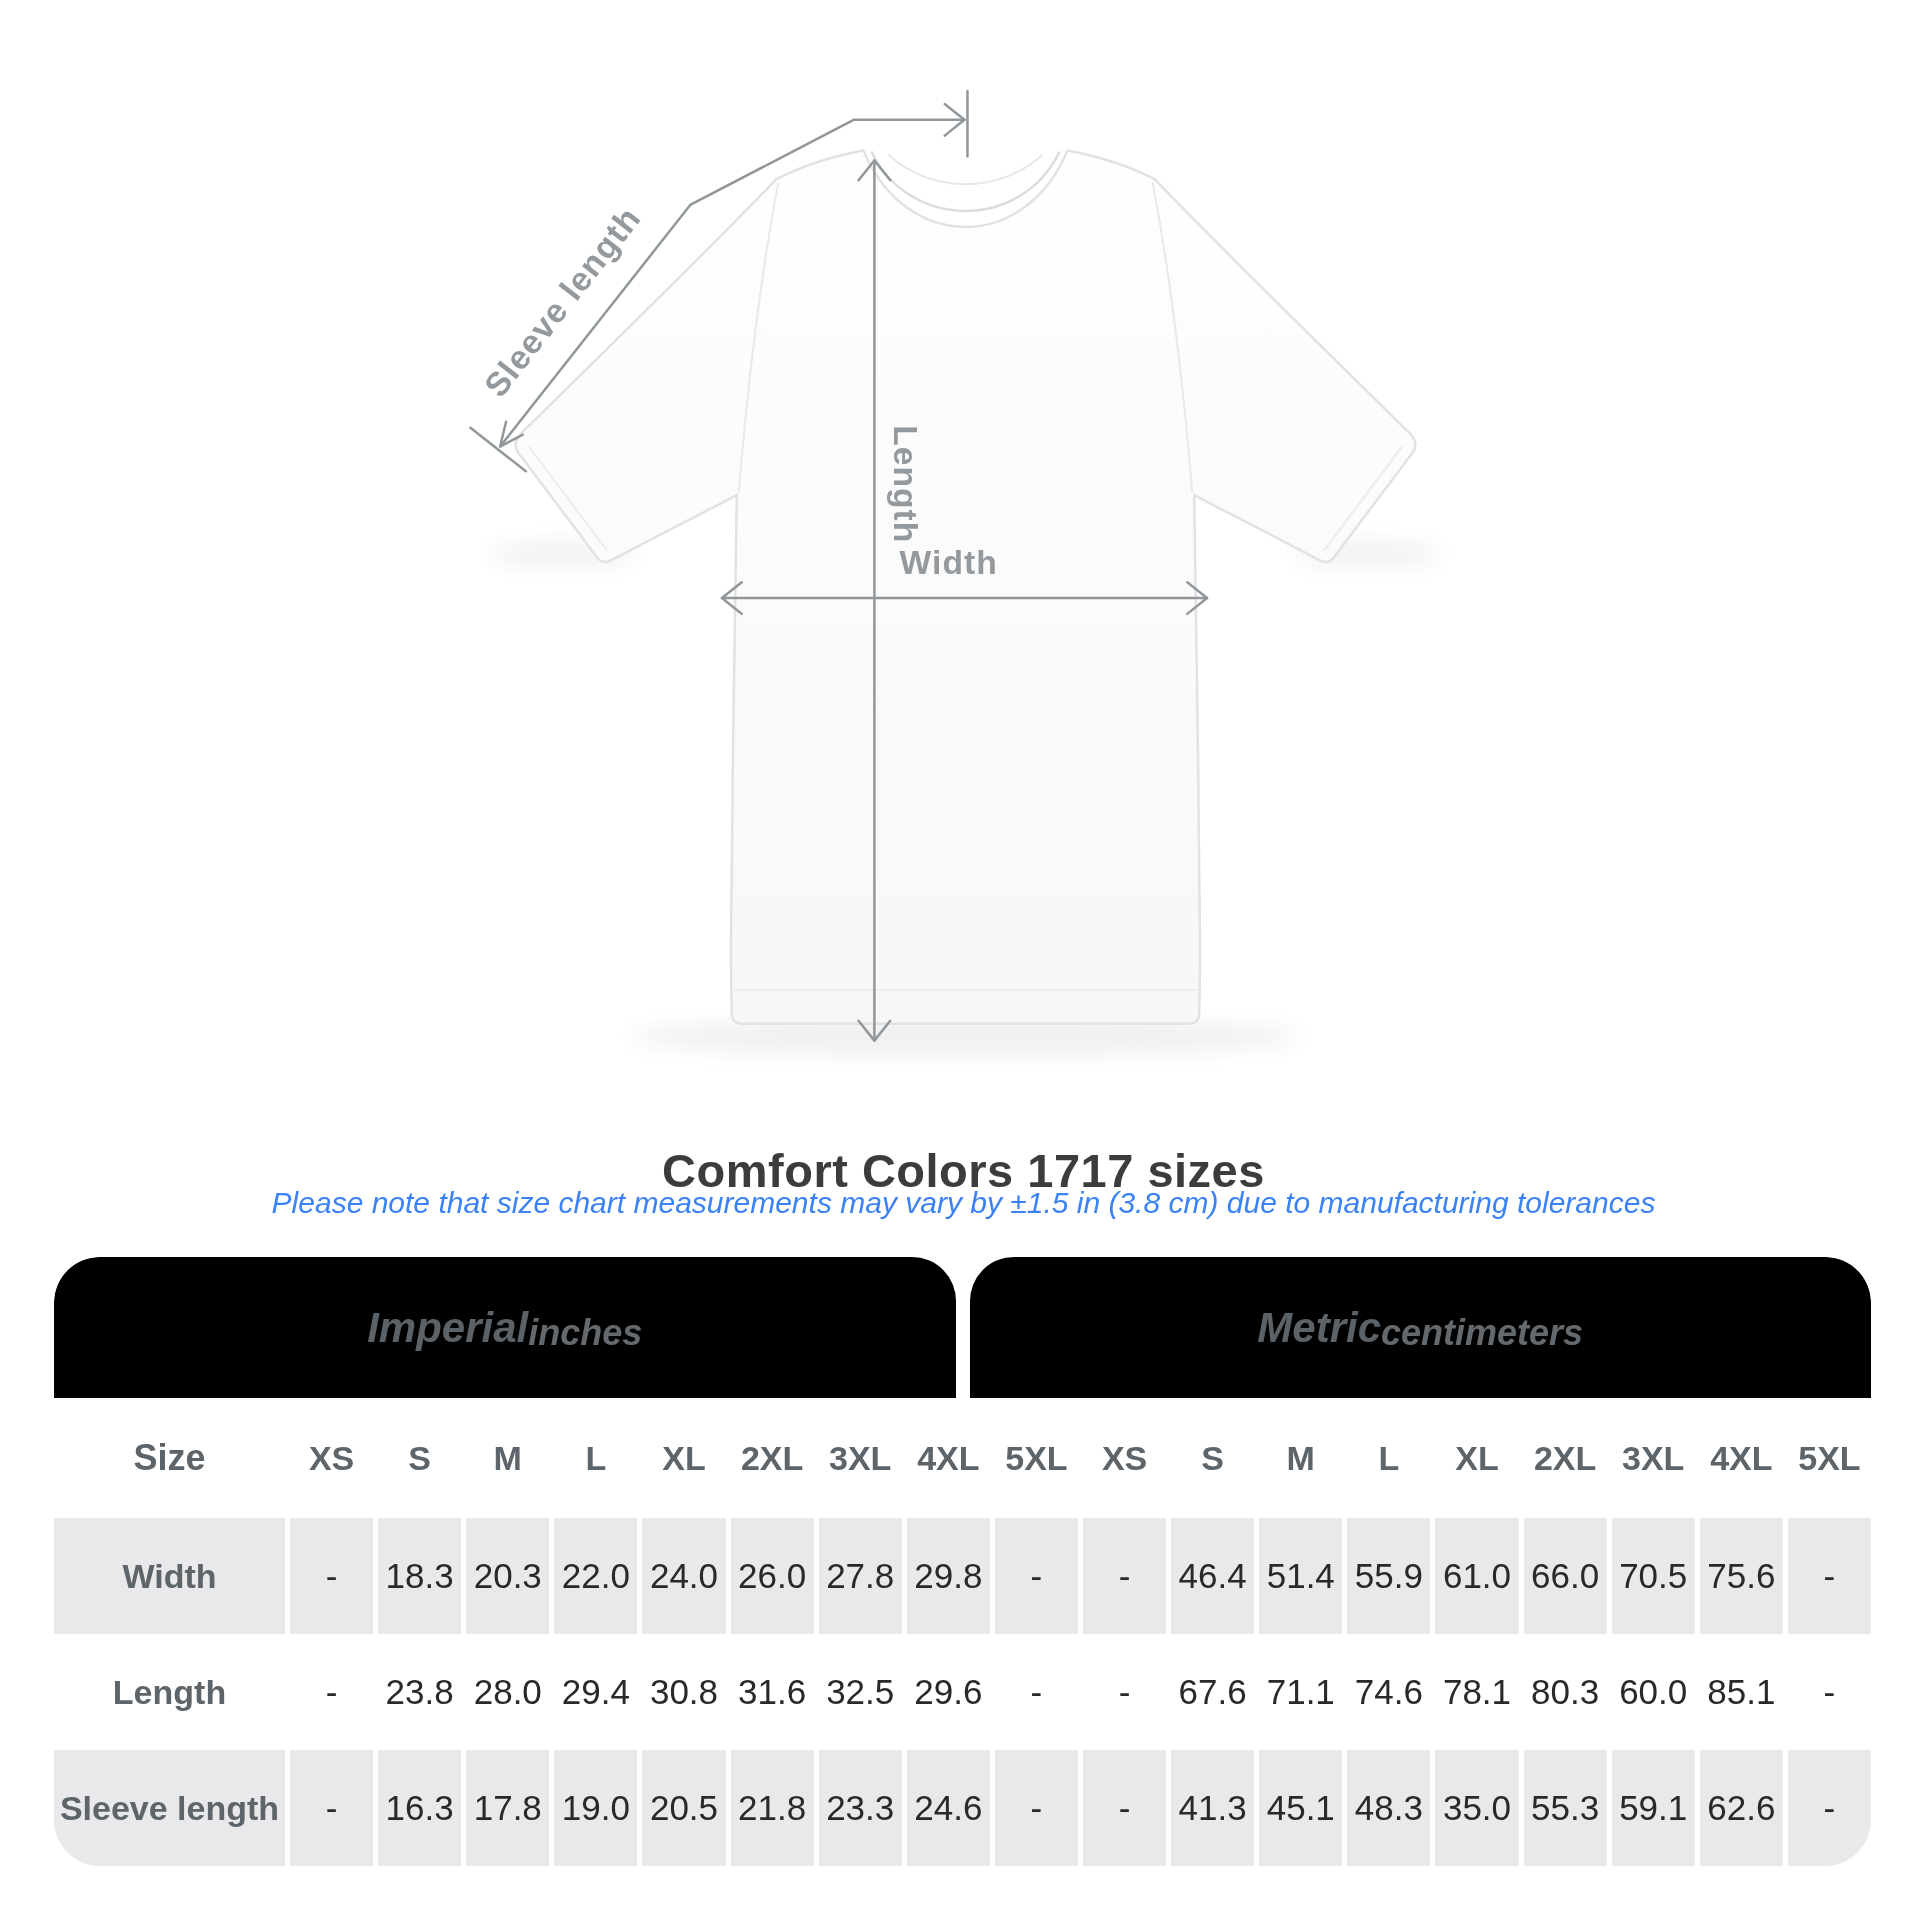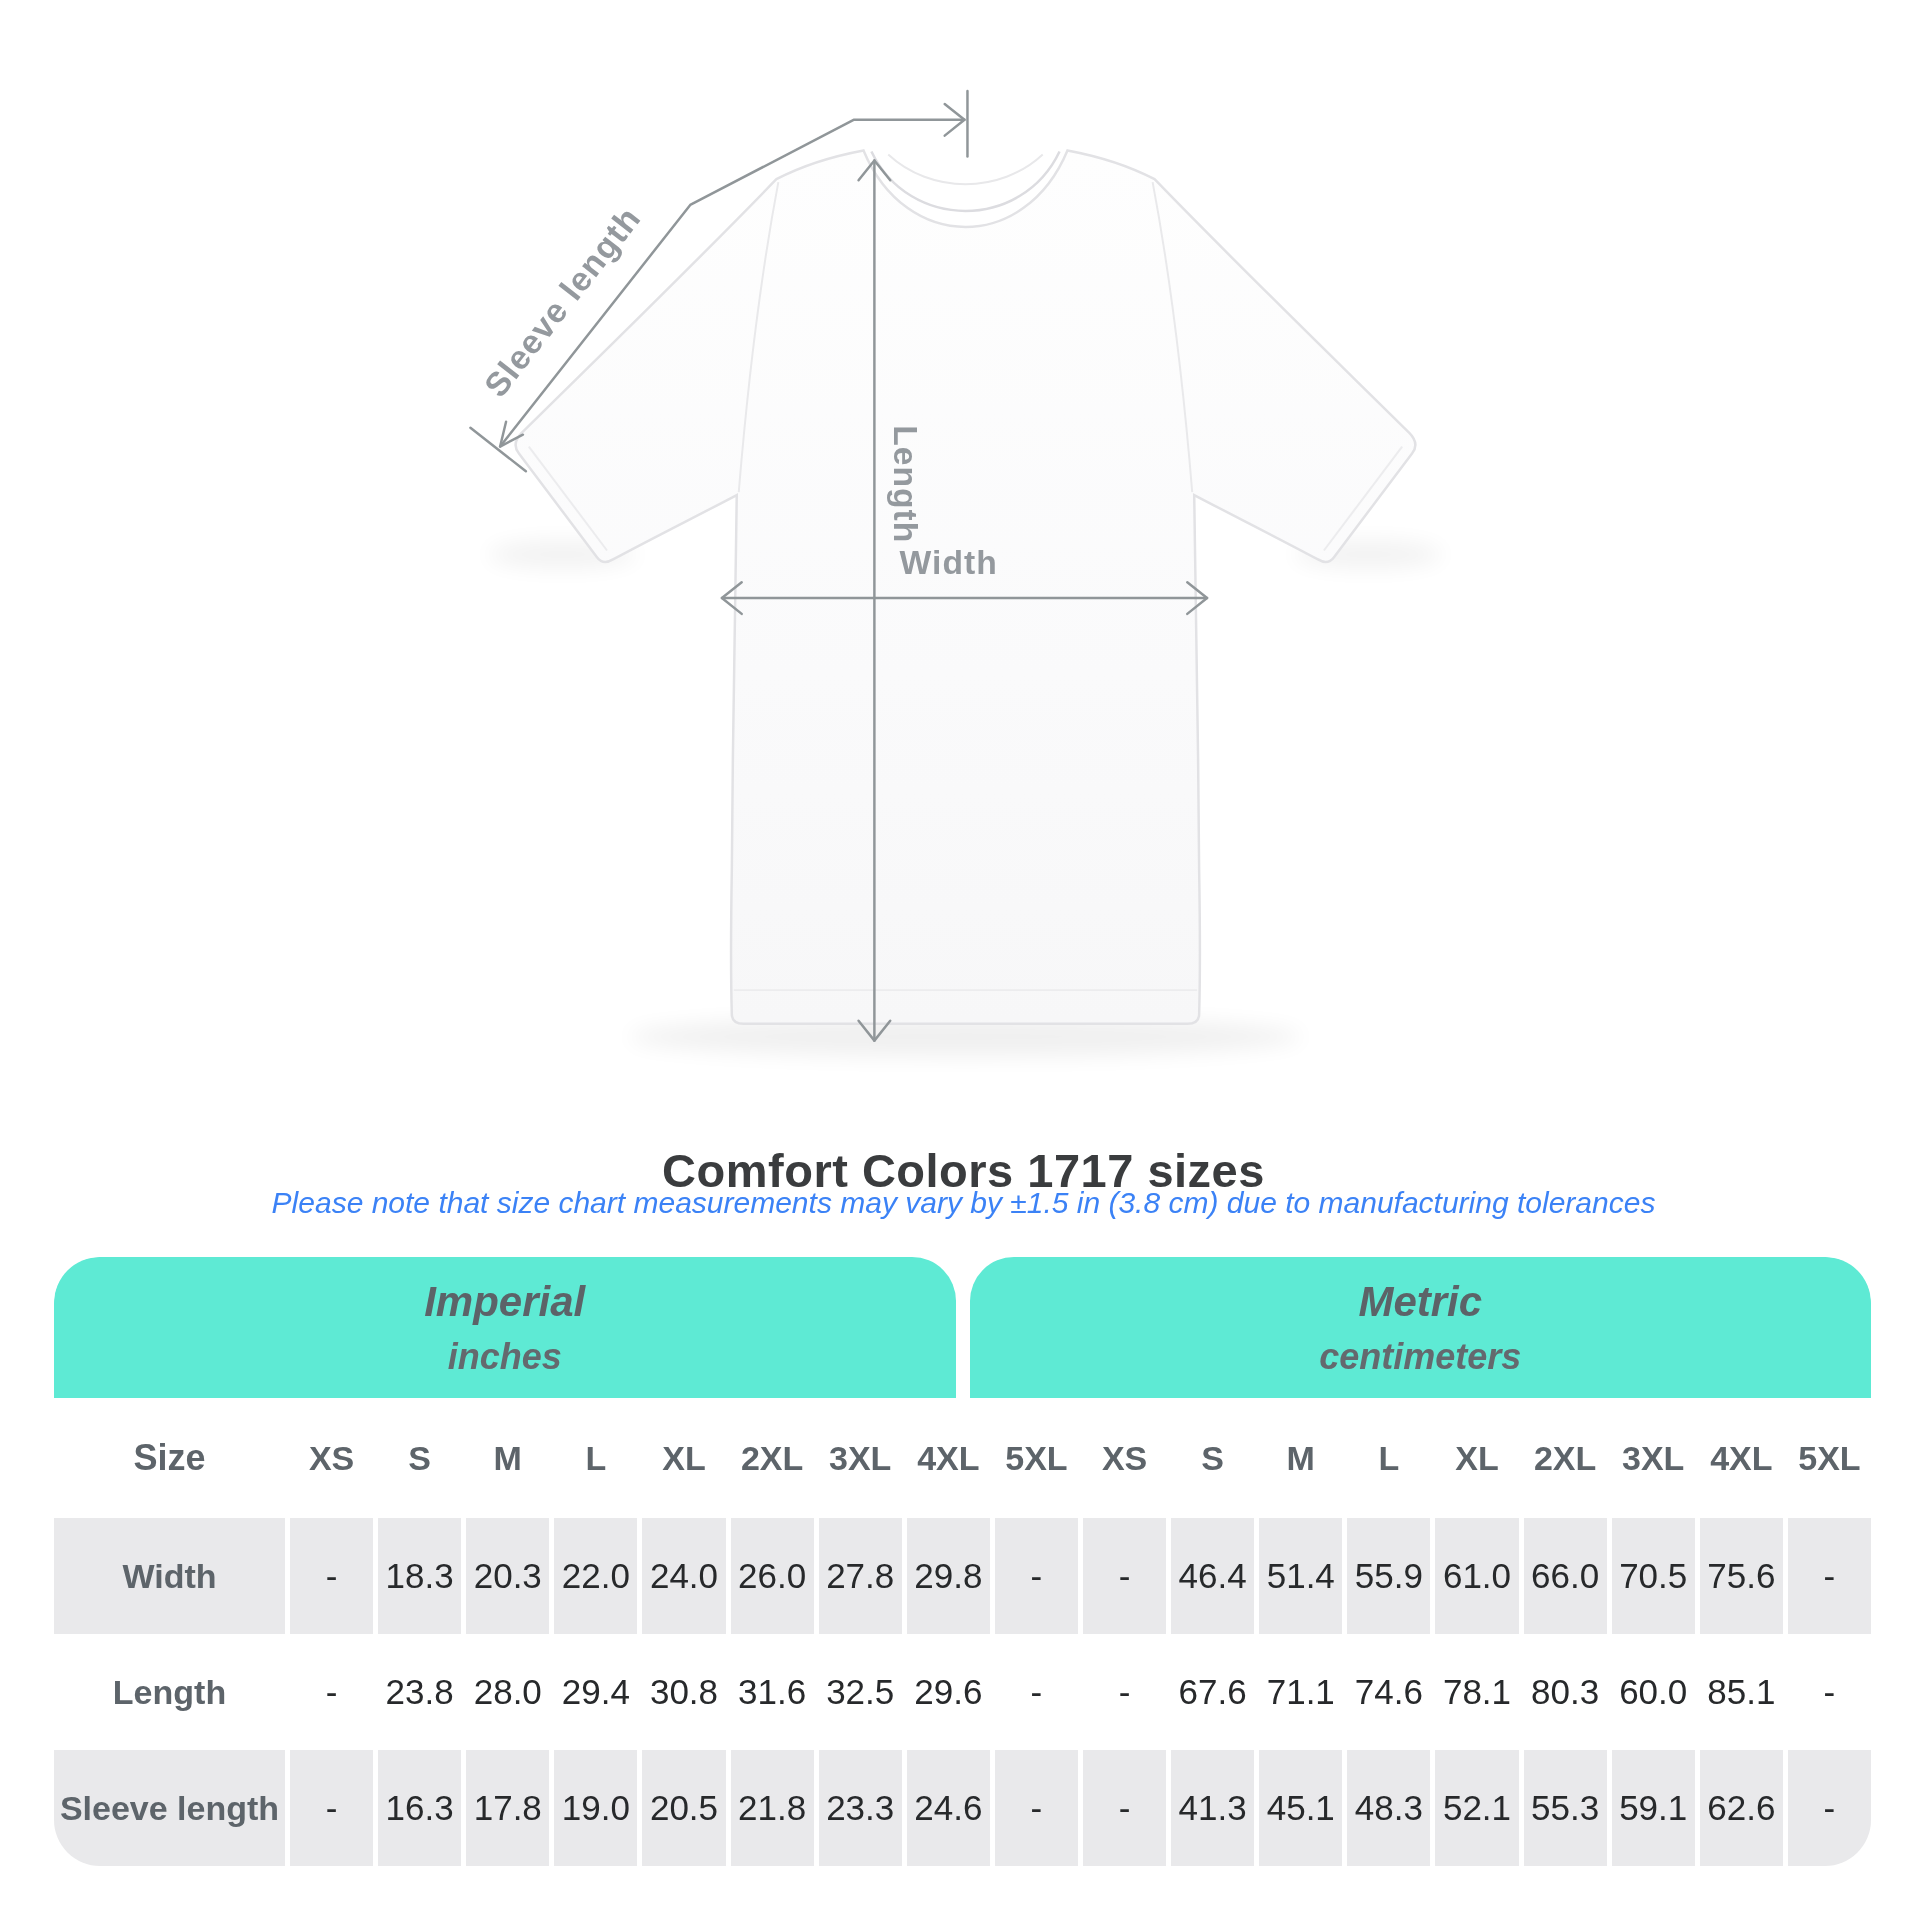--- a/index.html
+++ b/index.html
@@ -20,22 +20,22 @@
     position:absolute;left:0;top:1186px;width:100%;text-align:center;
     font-size:30px;font-style:italic;color:#3b82f6;
   }
   
   .size-table{
     position:absolute;left:54px;top:1257px;width:1817px;
     border-radius:46px;overflow:hidden;background:#ffffff;
   }
   .band-row{display:flex;gap:14px;height:141px;}
   .band{
-    flex:1;background:#5eead4;border-radius:44px 44px 0 0;
-    display:flex;flex-direction:column;align-items:center;justify-content:center;
+    flex:1;background:#000000;border-radius:44px 44px 0 0;
+    display:flex;flex-direction:row;align-items:center;justify-content:center;
   }
   .band-name{font-size:42px;font-weight:bold;font-style:italic;color:#5c6368;}
   .band-unit{font-size:36px;font-style:italic;color:#64696e;margin-top:10px;font-weight:bold;}
   .grid{
     display:grid;
     grid-template-columns:231px repeat(18, minmax(0,1fr));
     column-gap:5px;row-gap:0;
   }
   .trow{display:contents;}
   .cell{
@@ -223,21 +223,21 @@
       <div class="cell">19.0</div>
       <div class="cell">20.5</div>
       <div class="cell">21.8</div>
       <div class="cell">23.3</div>
       <div class="cell">24.6</div>
       <div class="cell">-</div>
       <div class="cell">-</div>
       <div class="cell">41.3</div>
       <div class="cell">45.1</div>
       <div class="cell">48.3</div>
-      <div class="cell">52.1</div>
+      <div class="cell">35.0</div>
       <div class="cell">55.3</div>
       <div class="cell">59.1</div>
       <div class="cell">62.6</div>
       <div class="cell">-</div>
     </div>
   </div>
 </div>
 
 
 </body></html>

